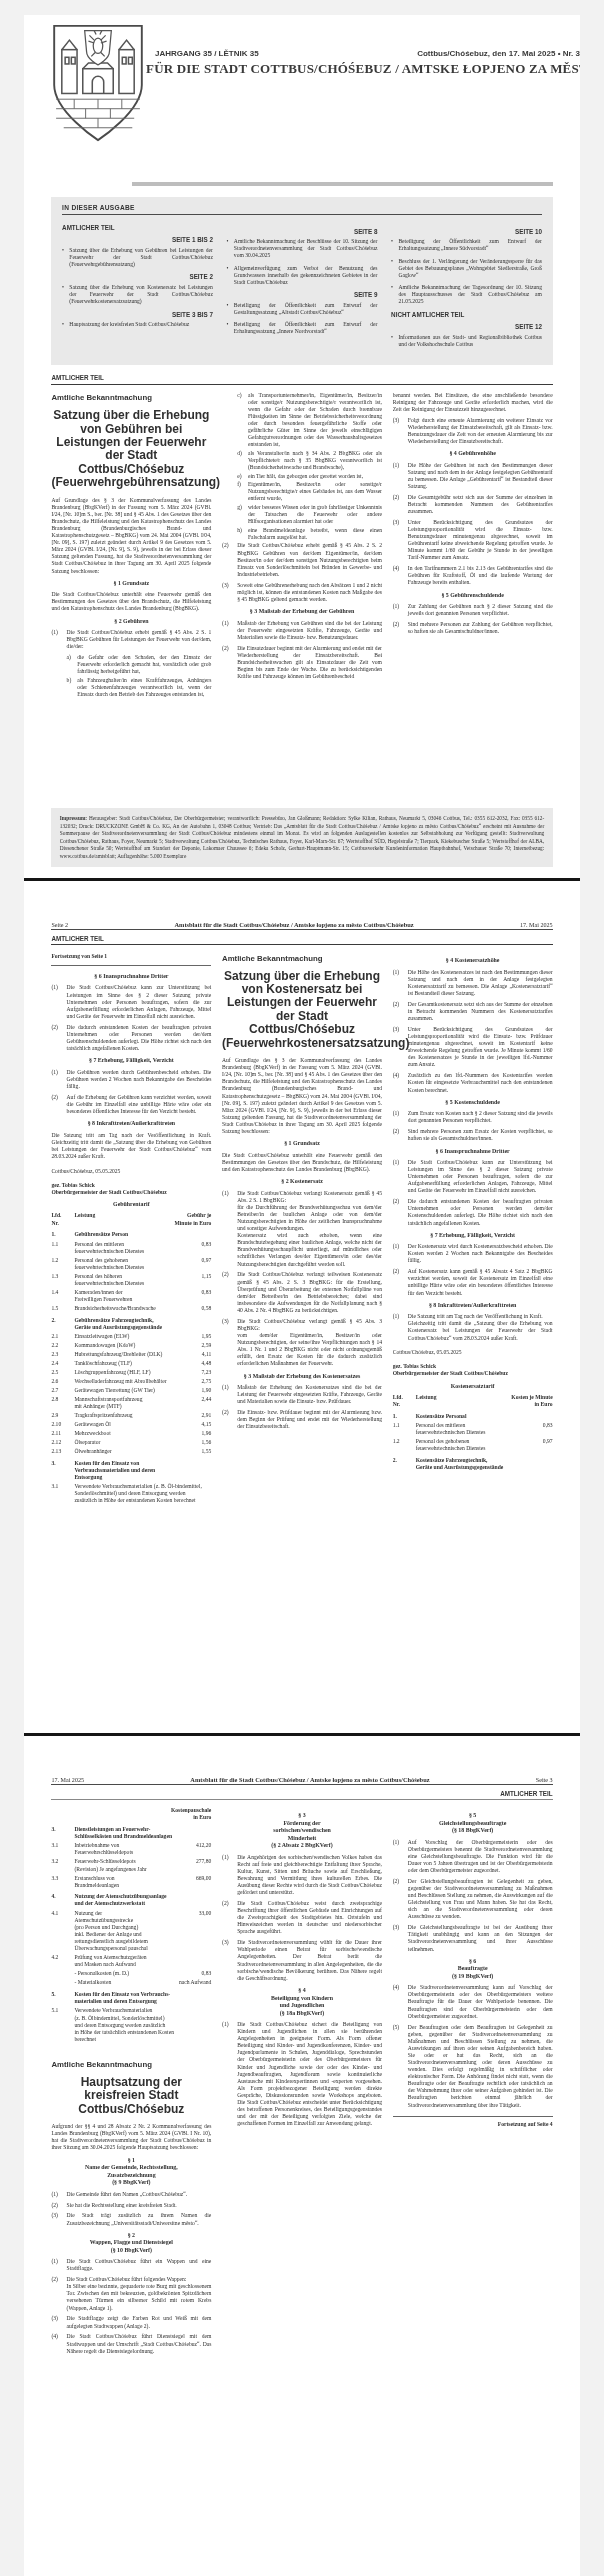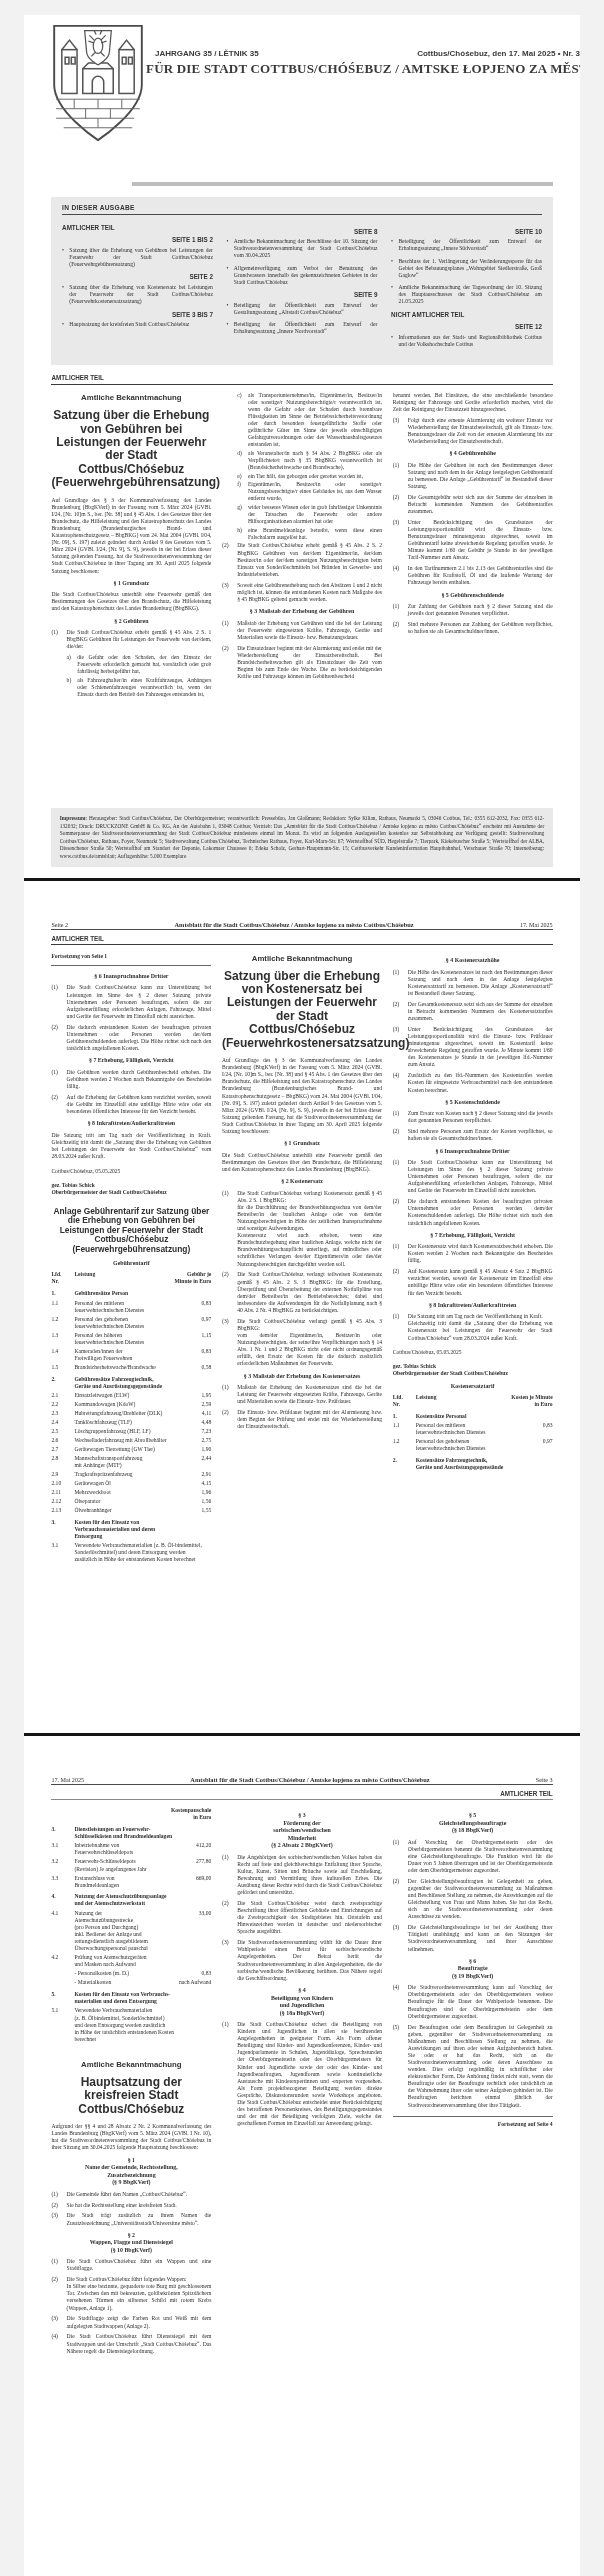--- a/index.html
+++ b/index.html
@@ -29,21 +29,21 @@
              border-bottom:1.1px solid #3a3a3a;padding-bottom:2.3px;color:#333;}
   .sec-label.right{text-align:right;border-bottom:0.8px solid #888;}
   .pg-head{margin:0 27.4px;display:flex;justify-content:space-between;align-items:baseline;
            border-bottom:0.8px solid #4a4a4a;padding-bottom:1.5px;font-size:6.1px;}
   .pg-head .c{font-weight:bold;font-size:6.4px;}
   
   .cols{margin:6.9px 27.4px 0;display:flex;gap:10.7px;overflow:hidden;}
   .col{flex:1;min-width:0;font-size:5.6px;line-height:1.27;}
   .cols.h1{height:406px}.cols.h2{height:770px}.cols.h3{height:762px}
   
-  .b-hsub{font-family:"Liberation Sans",sans-serif;font-weight:bold;font-size:7.8px;text-align:center;margin:1.5px 0 6.1px;color:#333;}
+  .b-hsub{font-family:"Liberation Sans",sans-serif;font-weight:bold;font-size:7.8px;text-align:left;margin:1.5px 0 6.1px;color:#333;}
   .b-htitle{font-family:"Liberation Sans",sans-serif;font-weight:bold;font-size:12px;line-height:1.12;text-align:center;margin:0 0 6.9px;color:#2f2f2f;}
   .b-htitle2{font-family:"Liberation Sans",sans-serif;font-weight:bold;font-size:8.4px;line-height:1.15;text-align:center;margin:10.7px 0 5.3px;color:#2f2f2f;}
   .b-hpar{font-weight:bold;font-size:5.9px;text-align:center;margin:5.3px 0 3.8px;white-space:pre-line;}
   .b-p{text-align:justify;margin-bottom:3.8px;white-space:pre-line;}
   .b-pn{display:flex;margin-bottom:3.8px;}
   .b-pn .num{flex:0 0 15.2px;}
   .b-pn .tx{flex:1;text-align:justify;white-space:pre-line;}
   .b-pl{display:flex;margin-bottom:1.5px;padding-left:15.2px;}
   .b-pl .num{flex:0 0 10.7px;}
   .b-pl .tx{flex:1;text-align:justify;}
@@ -300,21 +300,20 @@
         </div>
         <div class="b-pn">
           <span class="num">(2)</span>
           <span class="tx">Auf die Erhebung der Gebühren kann verzichtet werden, soweit die Gebühr im Einzelfall eine unbillige Härte wäre oder ein besonderes öffentliches Interesse für den Verzicht besteht.</span>
         </div>
         <div class="b-hpar">§ 8 Inkrafttreten/Außerkrafttreten</div>
         <div class="b-p">Die Satzung tritt am Tag nach der Veröffentlichung in Kraft. Gleichzeitig tritt damit die „Satzung über die Erhebung von Gebühren bei Leistungen der Feuerwehr der Stadt Cottbus/Chóśebuz“ vom 28.03.2024 außer Kraft.</div>
         <div class="b-date">Cottbus/Chóśebuz, 05.05.2025</div>
         <div class="b-sig">gez. Tobias Schick
 Oberbürgermeister der Stadt Cottbus/Chóśebuz</div>
-        <div class="b-htitle2">Anlage Gebührentarif zur Satzung über die Erhebung von Gebühren bei Leistungen der Feuerwehr der Stadt Cottbus/Chóśebuz (Feuerwehrgebührensatzung)</div>
         <div class="b-hpar">Gebührentarif</div>
         <div class="b-thead">
           <span class="n">Lfd.
 Nr.</span>
           <span class="x">Leistung</span>
           <span class="v">Gebühr je
 Minute in Euro</span>
         </div>
         <div class="b-tsec">
           <span class="n">1.</span>

